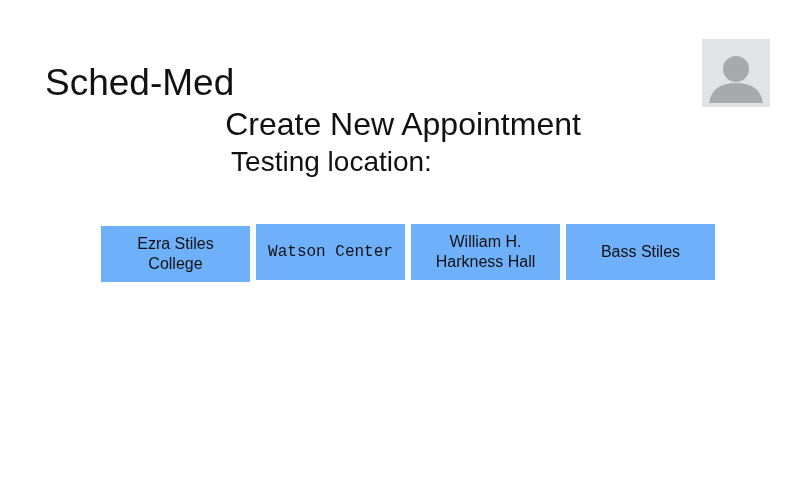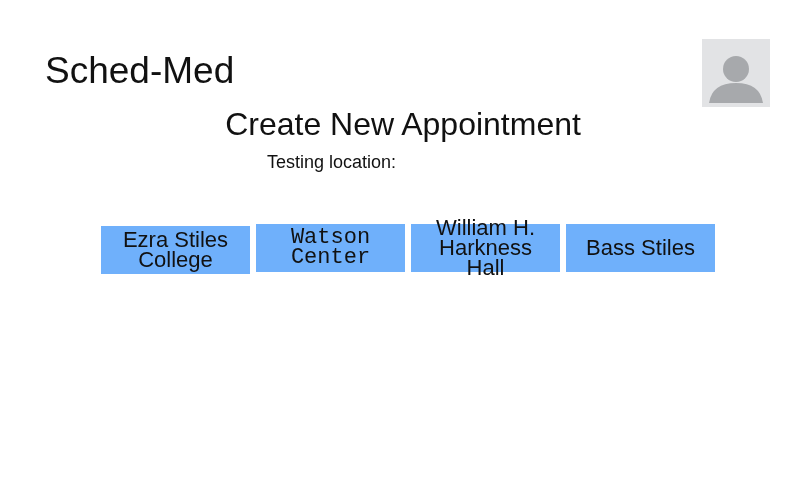--- a/index.html
+++ b/index.html
@@ -1,27 +1,27 @@
 <!DOCTYPE html>
 <html><head>
 <meta charset="utf-8">
 <style>
   html, body { margin: 0; padding: 0; }
   body {
     width: 806px; height: 504px; background: #ffffff; position: relative; overflow: hidden;
     font-family: "Liberation Sans", "DejaVu Sans", sans-serif; color: #111;
   }
-  .app-title { position: absolute; left: 45px; top: 48px; font-size: 37px; line-height: 46px; margin: 0; font-weight: normal; }
+  .app-title { position: absolute; left: 45px; top: 60px; font-size: 37px; line-height: 46px; margin: 0; font-weight: normal; }
   .avatar { position: absolute; left: 702px; top: 39px; width: 68px; height: 68px; background: #e2e3e5; overflow: hidden; }
   .page-title { position: absolute; left: 0; width: 806px; top: 104px; text-align: center; font-size: 32px; line-height: 40px; margin: 0; font-weight: normal; }
-  .section-label { position: absolute; left: 0; width: 663px; top: 145px; text-align: center; font-size: 18px; line-height: 34px; }
+  .section-label { position: absolute; left: 0; width: 663px; top: 145px; text-align: center; font-size: 28px; line-height: 34px; }
   .loc-btn {
-    position: absolute; width: 149px; height: 48px; background: #6fb0fb; border: none;
+    position: absolute; width: 149px; height: 56px; background: #6fb0fb; border: none;
     display: flex; align-items: center; justify-content: center; text-align: center;
-    font-size: 22px; line-height: 20px; color: #111; cursor: pointer; padding: 0 8px; box-sizing: border-box;
+    font-size: 16px; line-height: 20px; color: #111; cursor: pointer; padding: 0 8px; box-sizing: border-box;
   }
 </style>
 </head>
 <body>
 
 <h1 class="app-title">Sched-Med</h1>
 
 <div class="avatar">
   <svg width="68" height="68" viewBox="0 0 68 68">
     <circle cx="34" cy="30" r="13" fill="#a7a9ac"></circle>

